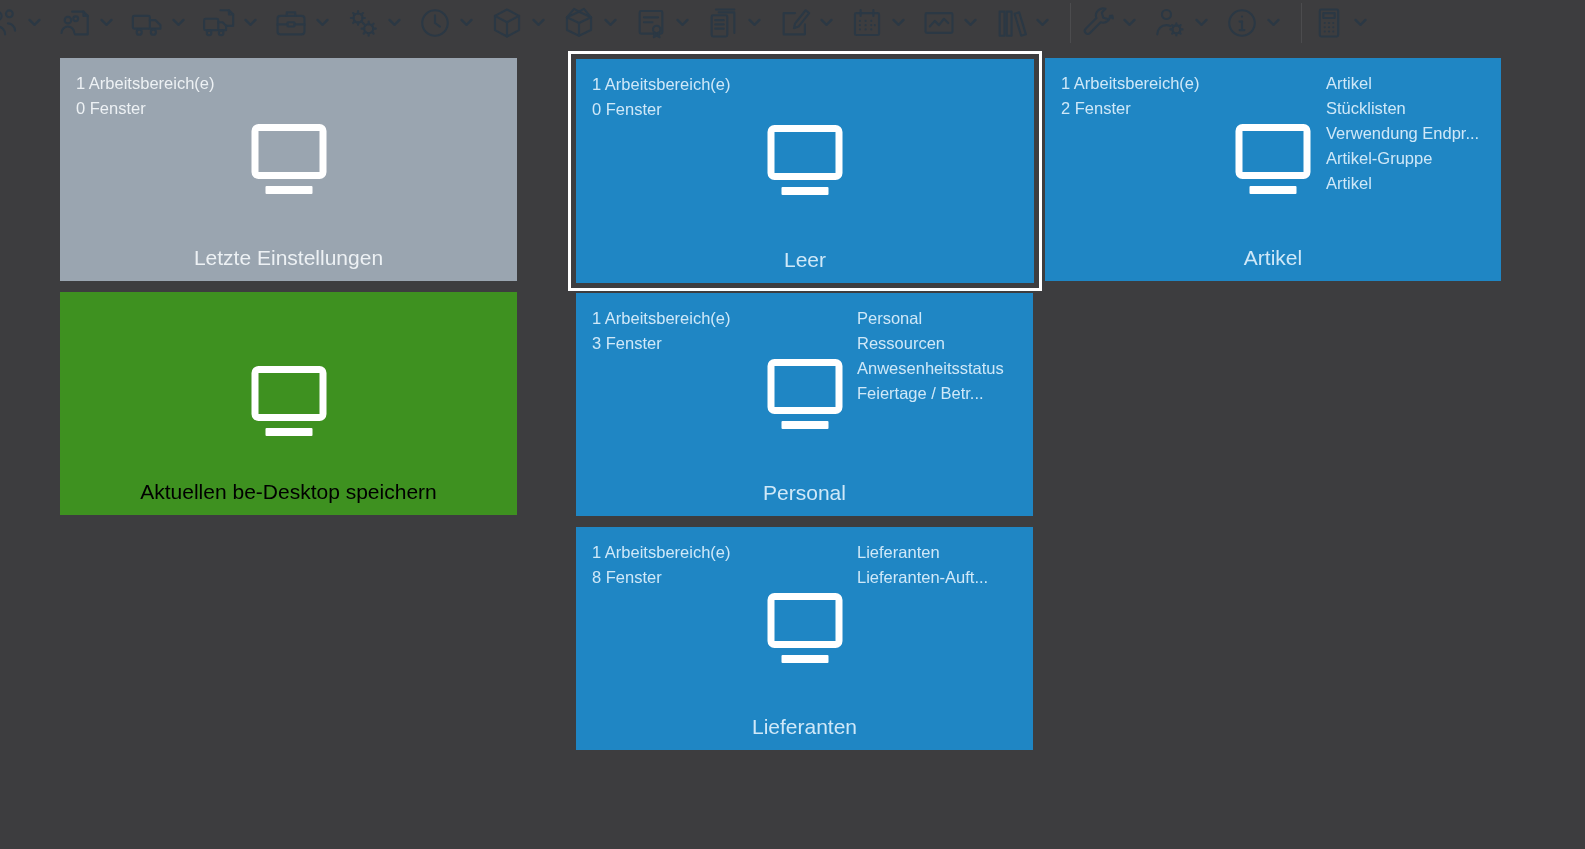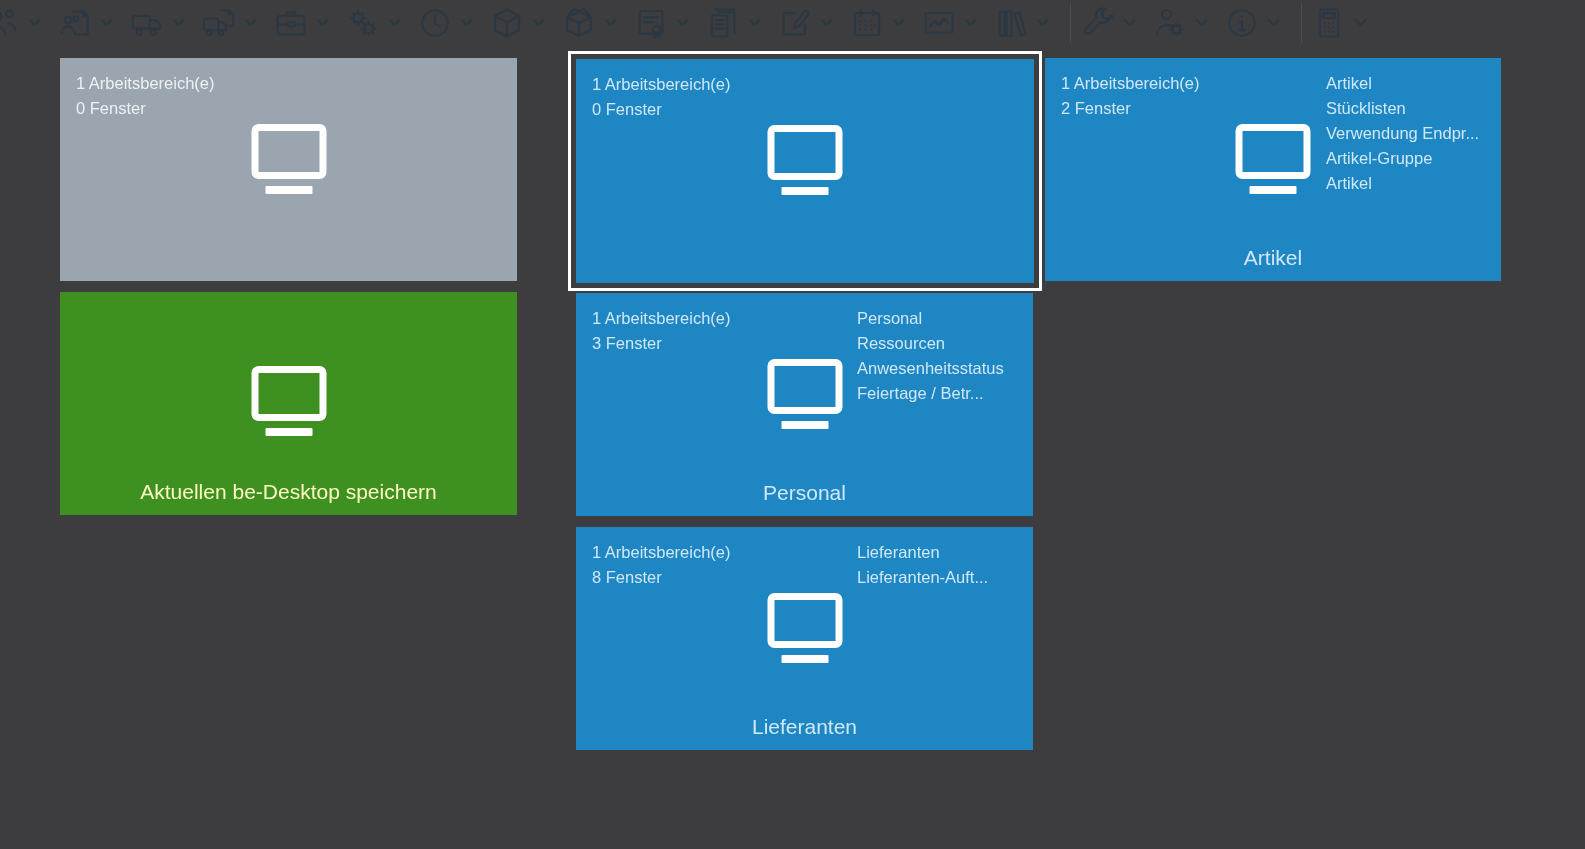--- a/index.html
+++ b/index.html
@@ -27,21 +27,21 @@
   .tb-chevron { margin-left:8px; display:block; }
   .tb-chevron svg { width:13px; height:10px; stroke:#2b3844; fill:none; stroke-width:1.8; stroke-linecap:round; stroke-linejoin:round; }
   .tb-sep { width:1px; height:40px; background:#4c4c4e; margin:0 10px 0 4px; flex:none; }
 
   
   .tile {
     position:absolute; cursor:pointer;
   }
   .tile.blue  { background:#1f86c4; color:#cfe8f8; }
   .tile.gray  { background:#9aa5b0; color:#edf1f4; }
-  .tile.green { background:#3e9120; color:#fef9c3; }
+  .tile.green { background:#3e9120; color:#000000; }
   .tile.selected { box-shadow:0 0 0 5px #3d3d3f, 0 0 0 8px #ffffff; }
 
   .tile-counts {
     position:absolute; top:13px; left:16px;
     font-size:16.5px; line-height:25px;
   }
   .tile-winlist {
     position:absolute; top:13px; left:281px; right:6px;
     font-size:16.5px; line-height:25px;
     white-space:nowrap; overflow:hidden;
@@ -372,31 +372,33 @@
 
 <div class="tile gray" style="left:60px; top:58px; width:457px; height:223px;">
   <div class="tile-counts">
     <div>1 Arbeitsbereich(e)</div>
     <div>0 Fenster</div>
   </div>
   <div class="monitor">
     <div class="monitor-screen"></div>
       <div class="monitor-base"></div>
   </div>
+  <div class="tile-title">Letzte Einstellungen</div>
 </div>
 
 <div class="tile blue selected" style="left:576px; top:59px; width:458px; height:224px;">
   <div class="tile-counts">
     <div>1 Arbeitsbereich(e)</div>
     <div>0 Fenster</div>
   </div>
   <div class="monitor">
     <div class="monitor-screen"></div>
       <div class="monitor-base"></div>
   </div>
+  <div class="tile-title">Leer</div>
 </div>
 
 <div class="tile blue" style="left:1045px; top:58px; width:456px; height:223px;">
   <div class="tile-counts">
     <div>1 Arbeitsbereich(e)</div>
     <div>2 Fenster</div>
   </div>
   <div class="tile-winlist">
     <div>Artikel</div>
     <div>Stücklisten</div>

